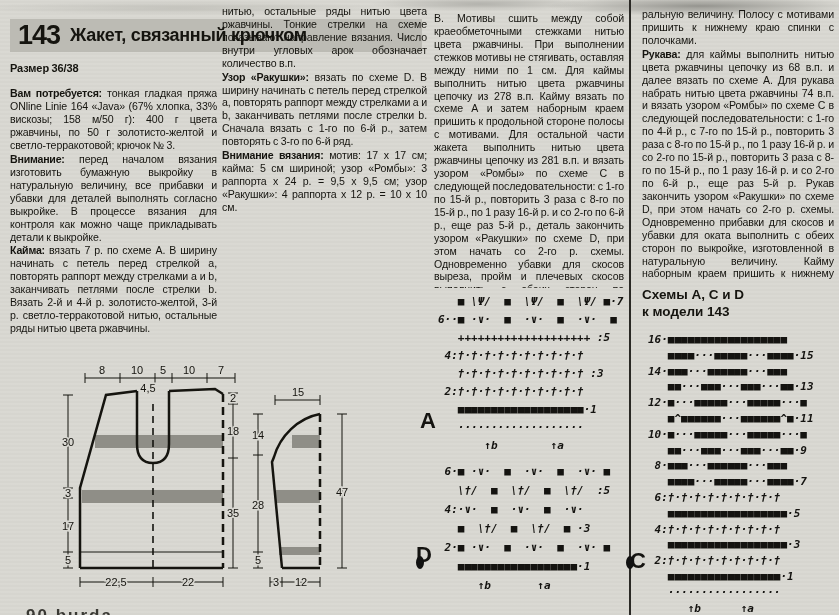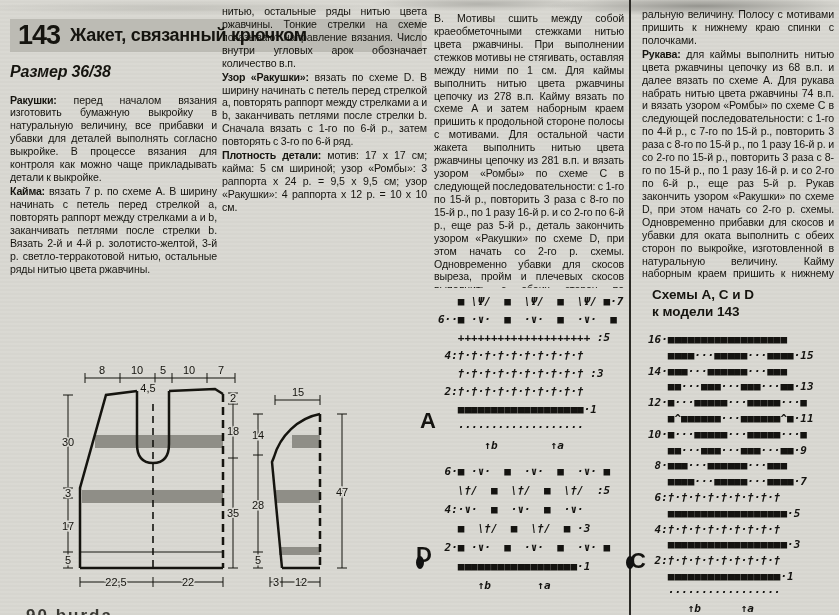--- a/index.html
+++ b/index.html
@@ -13,56 +13,57 @@
         radial-gradient(ellipse 300px 10px at 180px 8px, rgba(120,120,112,.22), rgba(0,0,0,0) 70%),
         repeating-linear-gradient(0deg, rgba(0,0,0,.015) 0 2px, rgba(255,255,255,.02) 2px 4px);}
   .titlebar{position:absolute;left:10px;top:19px;width:412px;height:33px;
        background:#bcbbb4;display:flex;align-items:center;padding-left:8px;box-sizing:border-box;}
   .titlebar .num{font-size:27px;font-weight:bold;letter-spacing:-1px;line-height:1;text-align:center;}
   .titlebar .ttl{font-size:18px;font-weight:bold;margin-left:10px;letter-spacing:-0.3px;}
   .col{position:absolute;font-size:10.6px;line-height:1.22;text-align:justify;
        overflow:hidden;word-spacing:-0.4px;letter-spacing:-0.1px;}
   .col p{margin:0 0 1px 0;}
   .col b{letter-spacing:-0.2px;}
-  .size-line{font-weight:bold;font-size:16px;margin-bottom:12px !important;font-style:italic;}
+  .size-line{font-weight:bold;font-size:11px;margin-bottom:12px !important;}
   .vrule{position:absolute;left:629px;top:0;width:2px;height:615px;background:#2a2925;}
   .chart{position:absolute;font-family:"DejaVu Sans Mono",monospace;font-weight:bold;
        color:#141310;white-space:pre;}
   .chart div{white-space:pre;font-style:italic;}
   .chart-label{position:absolute;font-weight:bold;font-size:22px;color:#141310;}
-  .schemes-head{position:absolute;left:642px;top:287px;font-weight:bold;font-size:13.5px;line-height:1.25;margin-left:10px;}
+  .schemes-head{position:absolute;left:642px;top:287px;font-weight:bold;font-size:13.5px;line-height:1.25;}
   .footer{position:absolute;left:26px;top:606px;height:9px;overflow:hidden;
        font-weight:bold;font-size:17px;color:#3a3934;letter-spacing:2px;}
   .regmark{position:absolute;width:8px;height:13px;background:#111;border-radius:50%;}
   svg text{font-family:"Liberation Sans",sans-serif;font-size:11px;fill:#15140f;
        paint-order:stroke;stroke:#d9d8d2;stroke-width:3px;}
 </style>
 </head>
 <body>
 
 <div class="paper-noise"></div>
 
 <div class="titlebar">
   <span class="num">143</span>
   <span class="ttl">Жакет, связанный крючком</span>
 </div>
 
 <div class="col" style="left:10px;top:62px;width:207px;height:312px;">
   <p class="size-line">Размер 36/38</p>
   <div>
-      <p><b>Ракушки:</b><span> перед началом вязания изготовить бумажную выкройку в натуральную величину, все прибавки и убавки для деталей выполнять согласно выкройке. В процессе вязания для контроля как можно чаще прикладывать детали к выкройке.</span></p>
+      <p><b>Вам потребуется:</b><span> тонкая гладкая пряжа ONline Linie 164 «Java» (67% хлопка, 33% вискозы; 158 м/50 г): 400 г цвета ржавчины, по 50 г золотисто-желтой и светло-терракотовой; крючок № 3.</span></p>
+      <p><b>Внимание:</b><span> перед началом вязания изготовить бумажную выкройку в натуральную величину, все прибавки и убавки для деталей выполнять согласно выкройке. В процессе вязания для контроля как можно чаще прикладывать детали к выкройке.</span></p>
       <p><b>Кайма:</b><span> вязать 7 р. по схеме А. В ширину начинать с петель перед стрелкой a, повторять раппорт между стрелками a и b, заканчивать петлями после стрелки b. Вязать 2-й и 4-й р. золотисто-желтой, 3-й р. светло-терракотовой нитью, остальные ряды нитью цвета ржавчины.</span></p>
     </div>
 </div>
 
 <div class="col" style="left:222px;top:5px;width:205px;height:358px;">
   <div>
       <p><span>нитью, остальные ряды нитью цвета ржавчины. Тонкие стрелки на схеме показывают направление вязания. Число внутри угловых арок обозначает количество в.п.</span></p>
       <p><b>Узор «Ракушки»:</b><span> вязать по схеме D. В ширину начинать с петель перед стрелкой a, повторять раппорт между стрелками a и b, заканчивать петлями после стрелки b. Сначала вязать с 1-го по 6-й р., затем повторять с 3-го по 6-й ряд.</span></p>
-      <p><b>Плотность детали:</b><span> мотив: 17 х 17 см; кайма: 5 см шириной; узор «Ромбы»: 3 раппорта х 24 р. = 9,5 х 9,5 см; узор «Ракушки»: 4 раппорта х 12 р. = 10 х 10 см.</span></p>
+      <p><b>Внимание вязания:</b><span> мотив: 17 х 17 см; кайма: 5 см шириной; узор «Ромбы»: 3 раппорта х 24 р. = 9,5 х 9,5 см; узор «Ракушки»: 4 раппорта х 12 р. = 10 х 10 см.</span></p>
     </div>
 </div>
 
 <div class="col" style="left:434px;top:12px;width:190px;height:276px;">
   <div>
       <p><span>В. Мотивы сшить между собой краеобметочными стежками нитью цвета ржавчины. При выполнении стежков мотивы не стягивать, оставляя между ними по 1 см. Для каймы выполнить нитью цвета ржавчины цепочку из 278 в.п. Кайму вязать по схеме А и затем наборным краем пришить к продольной стороне полосы с мотивами. Для остальной части жакета выполнить нитью цвета ржавчины цепочку из 281 в.п. и вязать узором «Ромбы» по схеме С в следующей последовательности: с 1-го по 15-й р., повторить 3 раза с 8-го по 15-й р., по 1 разу 16-й р. и со 2-го по 6-й р., еще раз 5-й р., деталь закончить узором «Ракушки» по схеме D, при этом начать со 2-го р. схемы. Одновременно убавки для скосов выреза, пройм и плечевых скосов выполнить с обеих сторон по выкройке, изготовленной в нату-</span></p>
     </div>
 </div>
 
 <div class="col" style="left:642px;top:8px;width:192px;height:276px;">

